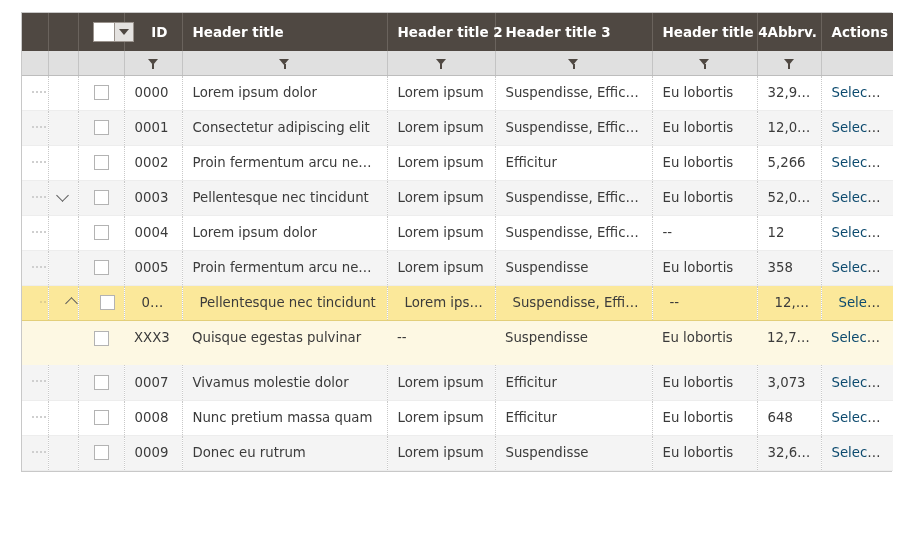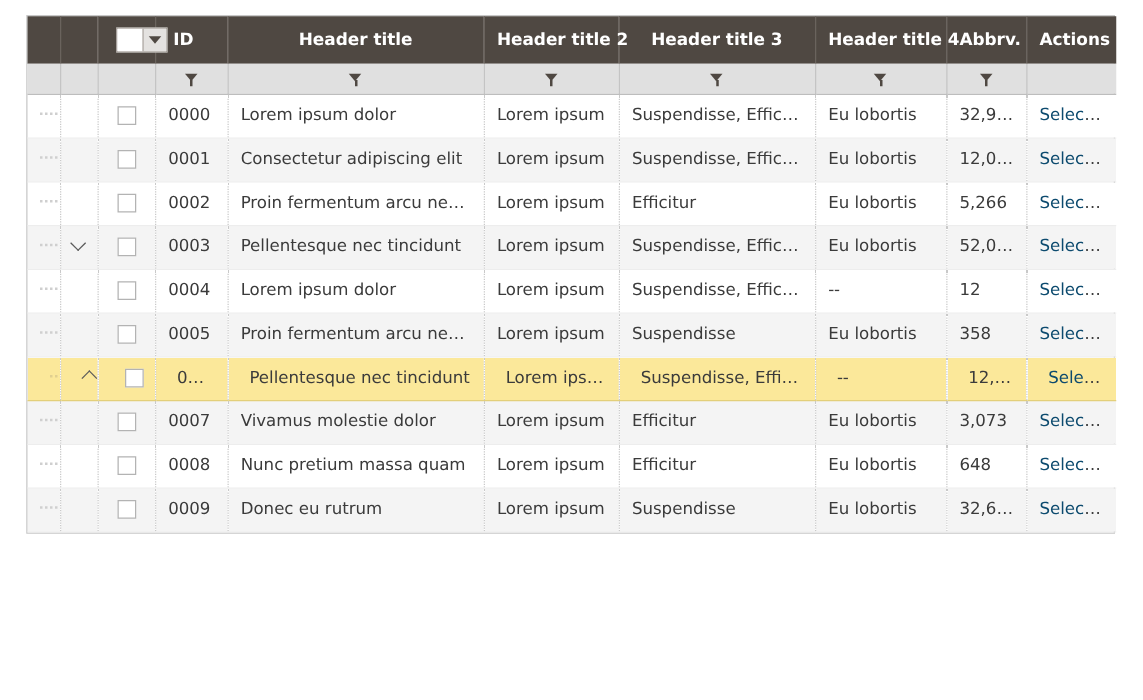--- a/index.html
+++ b/index.html
@@ -32,28 +32,28 @@
   }
 
   
   thead tr.head-titles th {
     background: #4f4842;
     color: #ffffff;
     font-size: 13.5px;
     font-weight: bold;
     height: 38px;
     padding: 0 10px;
-    text-align: center;
+    text-align: left;
     border-right: 1px solid #6a635d;
     box-sizing: border-box;
     white-space: nowrap;
     vertical-align: middle;
   }
   thead tr.head-titles th.last { border-right: none; margin-left: 41px; }
-  thead tr.head-titles th.ctr { text-align: left; padding: 0 14px; }
+  thead tr.head-titles th.ctr { text-align: right; padding: 0 14px; }
 
   thead tr.head-filters th {
     background: #e0e0e0;
     height: 24px;
     padding: 0;
     border-right: 1px solid #c4c4c4;
     border-bottom: 1px solid #bdbdbd;
     box-sizing: border-box;
     text-align: center;
     vertical-align: middle;
@@ -339,20 +339,32 @@
           <td class="ctr"><span class="chev up"></span></td>
           <td class="ctr"><span class="cb"></span></td>
           <td class="">0006</td>
           <td class="">Pellentesque nec tincidunt</td>
           <td class="">Lorem ipsum</td>
           <td class="">Suspendisse, Efficitur</td>
           <td class="">--</td>
           <td class="">12,524</td>
           <td class="nb act-cell"><span class="sel-link">Select</span><span class="act-caret"></span></td>
         </tr>
+        <tr class="r-child r-childlast">
+          <td class="ctr nb"></td>
+          <td class="ctr nb"></td>
+          <td class="ctr nb"><span class="cb"></span></td>
+          <td class="nb">XXX3</td>
+          <td class="nb">Quisque egestas pulvinar</td>
+          <td class="nb">--</td>
+          <td class="nb">Suspendisse</td>
+          <td class="nb">Eu lobortis</td>
+          <td class="nb">12,789</td>
+          <td class="nb act-cell"><span class="sel-link">Select</span><span class="act-caret"></span></td>
+        </tr>
         <tr class="r-alt">
           <td class="ctr"><span class="drag"><i></i><i></i><i></i><i></i><i></i></span></td>
           <td class="ctr"></td>
           <td class="ctr"><span class="cb"></span></td>
           <td class="">0007</td>
           <td class="">Vivamus molestie dolor</td>
           <td class="">Lorem ipsum</td>
           <td class="">Efficitur</td>
           <td class="">Eu lobortis</td>
           <td class="">3,073</td>

